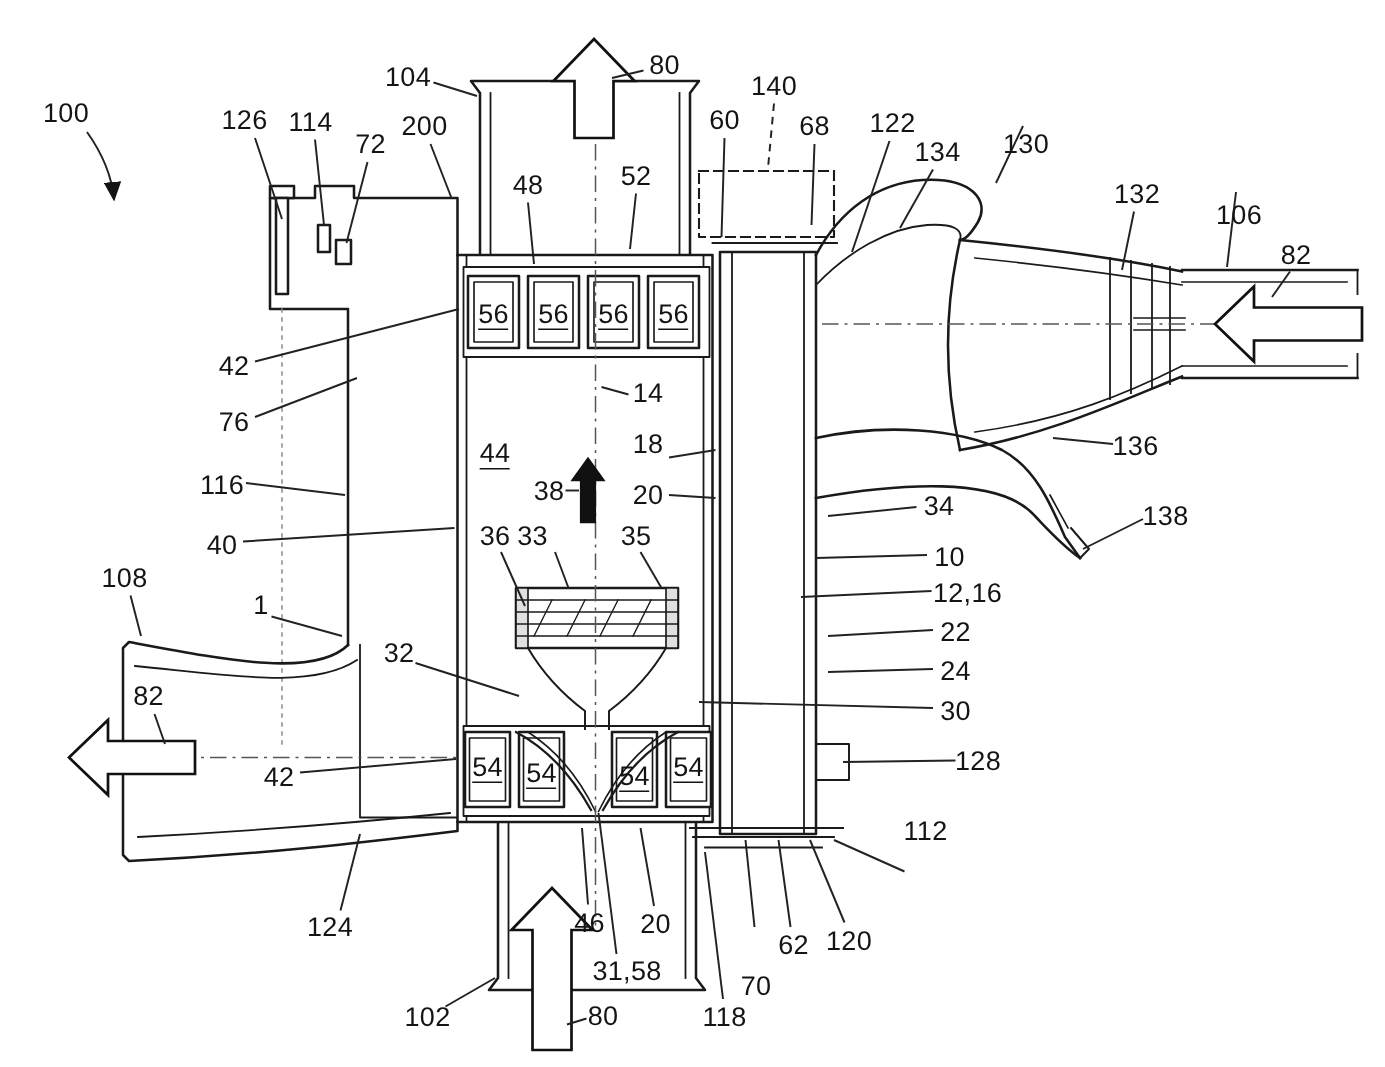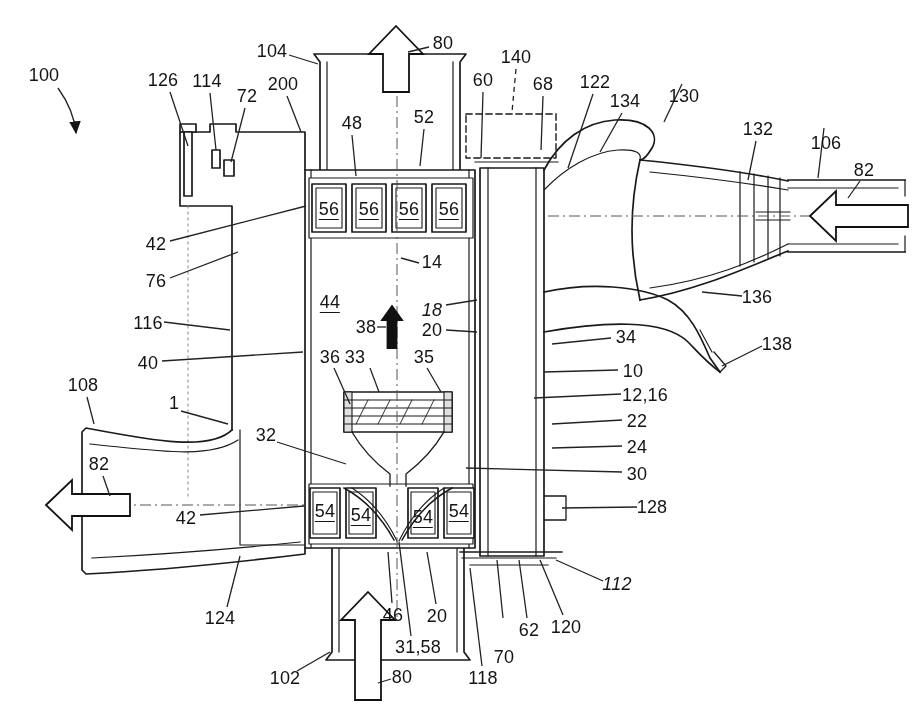--- a/index.html
+++ b/index.html
@@ -251,33 +251,33 @@
       <div class="label" style="left: 220px; top: 618px;">124</div>
       <div class="label" style="left: 285px; top: 678px;">102</div>
       <div class="label" style="left: 402px; top: 677px;">80</div>
       <div class="label" style="left: 393px; top: 615px;">46</div>
       <div class="label" style="left: 437px; top: 616px;">20</div>
       <div class="label" style="left: 418px; top: 647px;">31,58</div>
       <div class="label" style="left: 483px; top: 678px;">118</div>
       <div class="label" style="left: 504px; top: 630px; margin-top: 27px;">70</div>
       <div class="label" style="left: 529px; top: 630px;">62</div>
       <div class="label" style="left: 566px; top: 627px;">120</div>
-      <div class="label" style="left: 617px; top: 584px; font-style: italic;">112</div>
+      <div class="label" style="left: 617px; top: 554px;">112</div>
       <div class="label" style="left: 652px; top: 507px;">128</div>
       <div class="label" style="left: 637px; top: 474px;">30</div>
       <div class="label" style="left: 637px; top: 447px;">24</div>
       <div class="label" style="left: 637px; top: 421px;">22</div>
       <div class="label" style="left: 645px; top: 395px;">12,16</div>
       <div class="label" style="left: 633px; top: 371px;">10</div>
       <div class="label" style="left: 626px; top: 337px;">34</div>
       <div class="label" style="left: 777px; top: 344px;">138</div>
       <div class="label" style="left: 757px; top: 297px;">136</div>
       <div class="label" style="left: 432px; top: 262px;">14</div>
       <div class="label underline" style="left: 330px; top: 303px;">44</div>
-      <div class="label" style="left: 432px; top: 310px; font-style: italic;">18</div>
+      <div class="label" style="left: 432px; top: 296px;">18</div>
       <div class="label" style="left: 366px; top: 327px;">38</div>
       <div class="label" style="left: 432px; top: 330px;">20</div>
       <div class="label" style="left: 330px; top: 357px;">36</div>
       <div class="label" style="left: 355px; top: 357px;">33</div>
       <div class="label" style="left: 424px; top: 357px;">35</div>
       <div class="label underline" style="left: 329px; top: 210px;">56</div>
       <div class="label underline" style="left: 369px; top: 210px;">56</div>
       <div class="label underline" style="left: 409px; top: 210px;">56</div>
       <div class="label underline" style="left: 449px; top: 210px;">56</div>
       <div class="label underline" style="left: 325px; top: 512px;">54</div>

